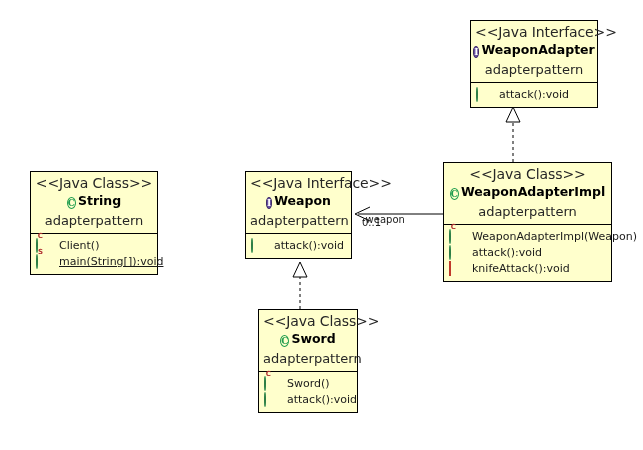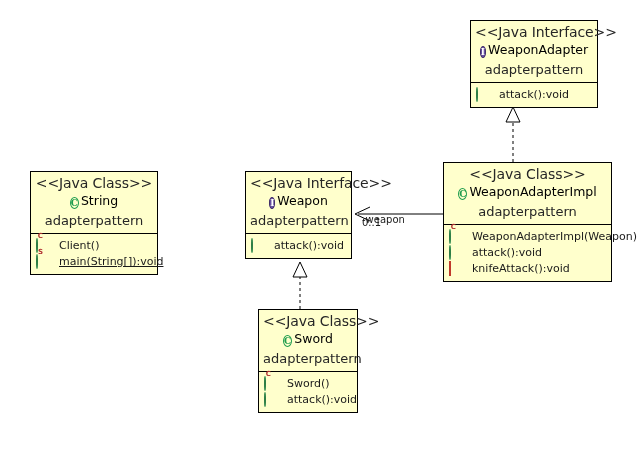--- a/index.html
+++ b/index.html
@@ -43,21 +43,21 @@
   }
   .name-row {
     display: flex;
     align-items: center;
     justify-content: center;
     gap: 2px;
     margin-top: 1px;
   }
   .type-name {
     font-size: 12.5px;
-    font-weight: normal;
+    font-weight: bold;
     color: #000000;
     white-space: nowrap;
   }
   .package {
     font-size: 13px;
     color: #262626;
     margin-top: 4px;
     white-space: nowrap;
   }
   .divider {

